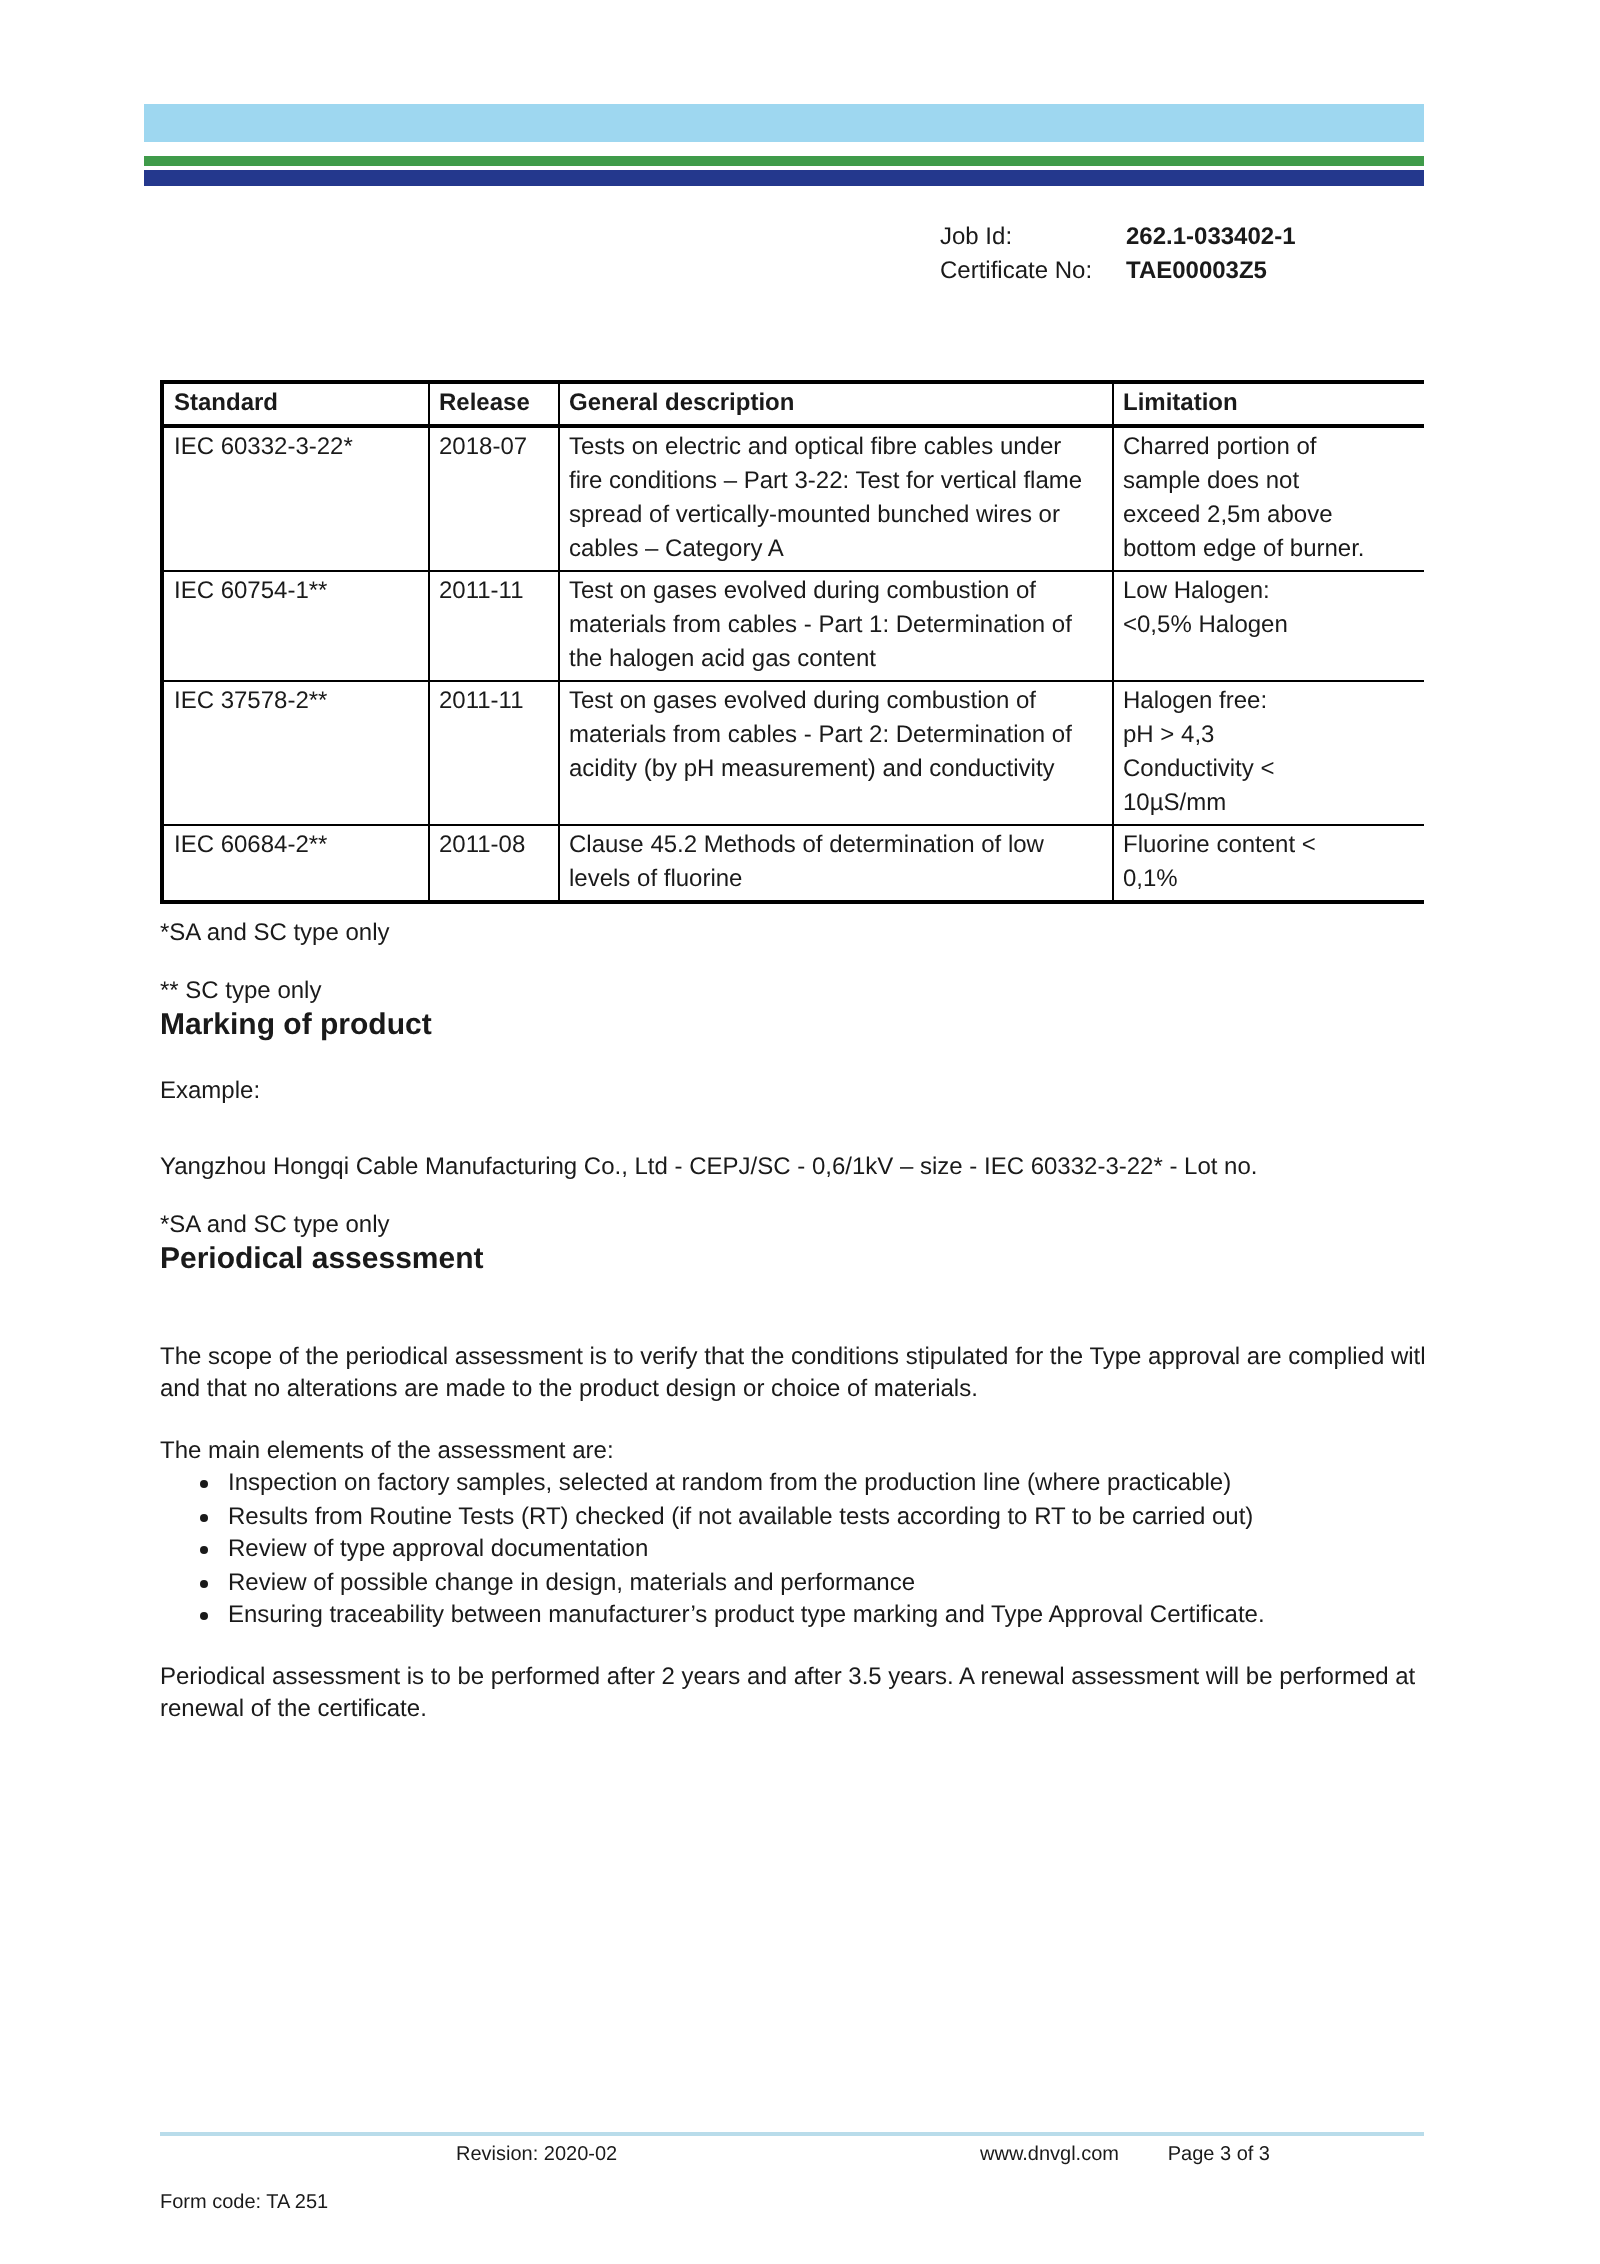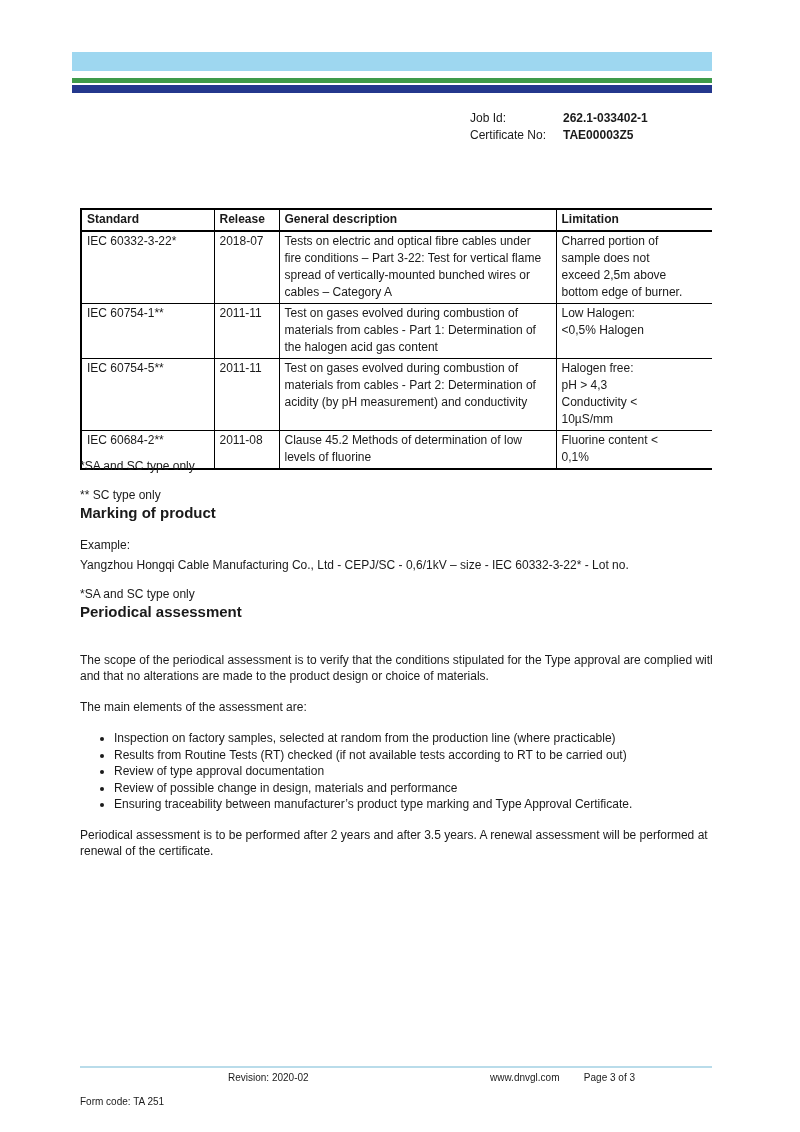--- a/index.html
+++ b/index.html
@@ -26,21 +26,21 @@
     display: grid;
     grid-template-columns: 93px auto;
     font-size: 12px;
     line-height: 17px;
   }
   .job-block .val { font-weight: bold; }
 
   
   table.standards {
     position: absolute;
-    left: 80px; top: 208px;
+    left: 80px; top: 190px;
     width: 638px;
     border-collapse: collapse;
     table-layout: fixed;
     font-size: 12px;
     line-height: 17px;
     border: 2px solid #000;
   }
   table.standards th, table.standards td {
     border: 1px solid #000;
     padding: 1px 5px 2px 5px;
@@ -59,26 +59,25 @@
     line-height: 16px;
   }
   .content .note-1 { margin-top: 0; }
   .content .note-2 { margin-top: 13px; }
   h2.section-heading {
     font-size: 15px;
     line-height: 20px;
     font-weight: bold;
   }
   .content .example-label { margin-top: 14px; }
-  .content .example-text  { margin-top: 4px; }
+  .content .example-text  { margin-top: 22px; }
   .content .note-3        { margin-top: 13px; }
   .content .scope-par     { margin-top: 30px; }
   .content .elements-intro{ margin-top: 15px; }
   ul.assessment-list {
-    margin-top: 15px;
     padding-left: 34px;
     list-style: disc;
   }
   ul.assessment-list li { line-height: 16.5px; }
   .content .schedule-par  { margin-top: 14px; }
   .content .end-text      { margin-top: 28px; }
 
   
   .footer-rule {
     position: absolute;
@@ -140,21 +139,21 @@
 bottom edge of burner.</td>
       </tr>
       <tr>
         <td>IEC 60754-1**</td>
         <td>2011-11</td>
         <td>Test on gases evolved during combustion of materials from cables - Part 1: Determination of the halogen acid gas content</td>
         <td class="limitation">Low Halogen:
 &lt;0,5% Halogen</td>
       </tr>
       <tr>
-        <td>IEC 60754-5**</td>
+        <td>IEC 37578-2**</td>
         <td>2011-11</td>
         <td>Test on gases evolved during combustion of materials from cables - Part 2: Determination of acidity (by pH measurement) and conductivity</td>
         <td class="limitation">Halogen free:
 pH &gt; 4,3
 Conductivity &lt;
 10µS/mm</td>
       </tr>
       <tr>
         <td>IEC 60684-2**</td>
         <td>2011-08</td>

